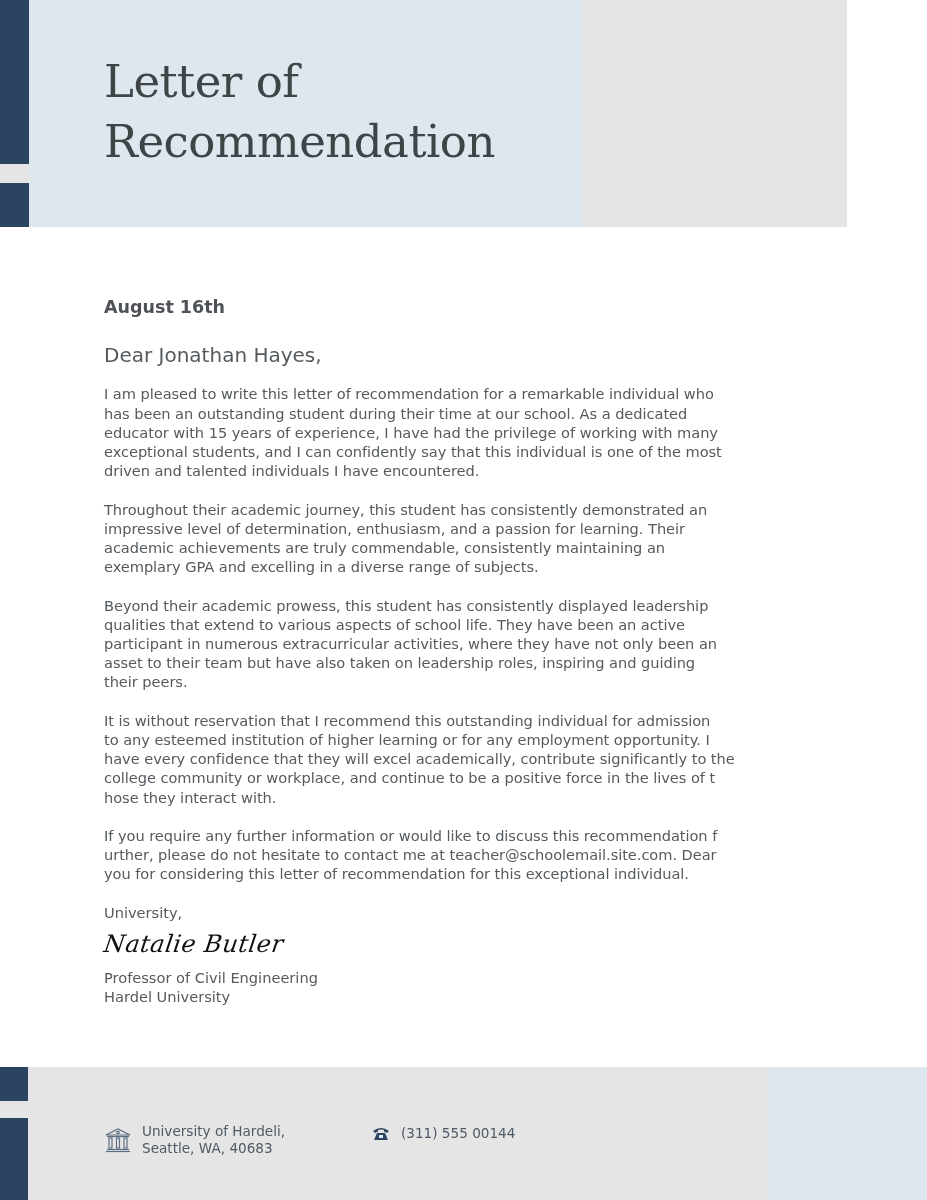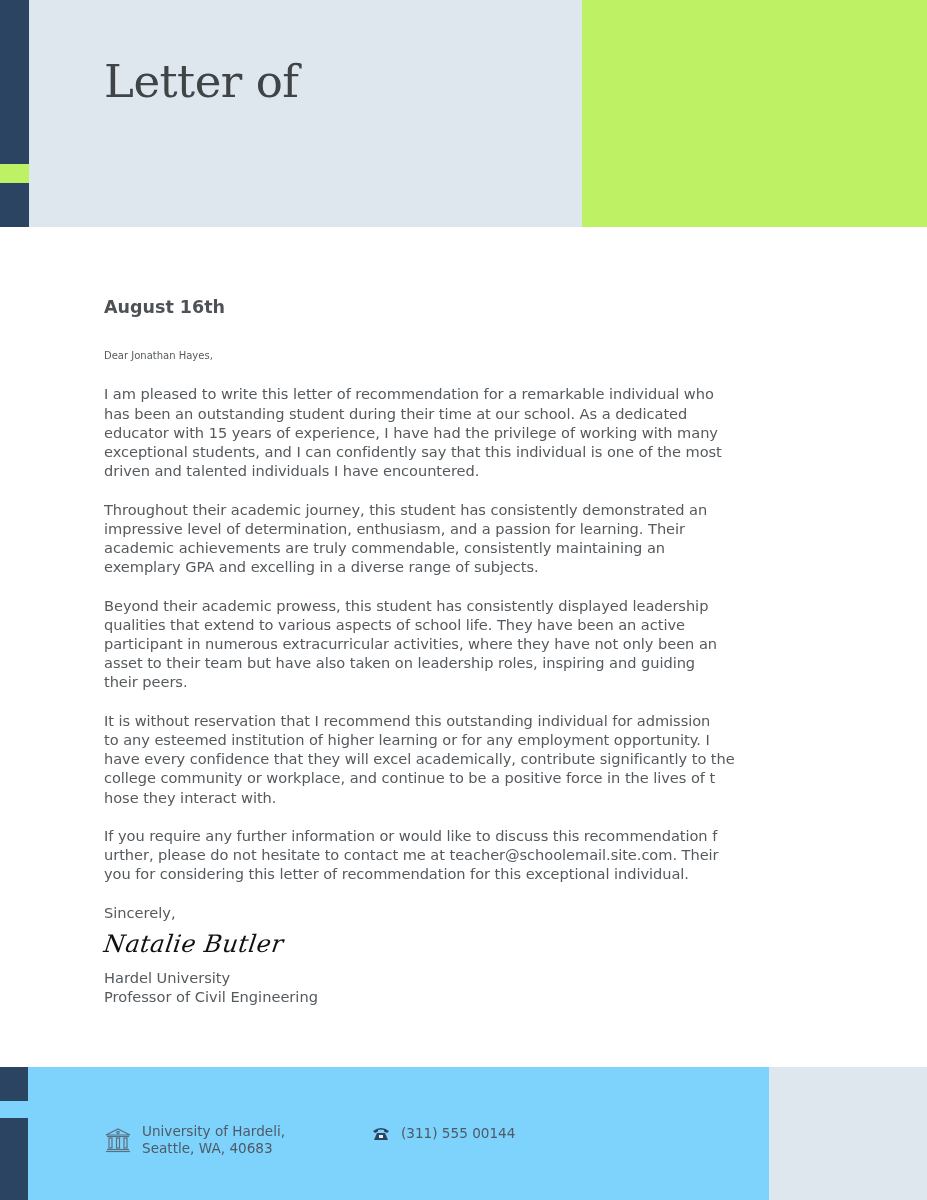--- a/index.html
+++ b/index.html
@@ -1,35 +1,35 @@
 <!DOCTYPE html>
 <html><head>
 <meta charset="utf-8">
 <style>
   * { margin: 0; padding: 0; box-sizing: border-box; }
   html, body { width: 927px; height: 1200px; background: #ffffff; overflow: hidden; }
   body { position: relative; font-family: "DejaVu Sans", sans-serif; color: #555a5e; }
 
-  .header { position: absolute; left: 0; top: 0; width: 927px; height: 227px; background: #bef264; }
+  .header { position: absolute; left: 0; top: 0; width: 847px; height: 227px; background: #e5e5e5; }
   .header-left { position: absolute; left: 29px; top: 0; width: 553px; height: 227px; background: #dfe7ee; }
   .bar { position: absolute; left: 0; width: 29px; background: #2b4461; }
   .bar.h1 { top: 0; height: 164px; }
   .bar.h2 { top: 183px; height: 44px; }
 
   .title { position: absolute; left: 104px; top: 52px; font-family: "DejaVu Serif", serif; font-size: 45px; line-height: 60px; color: #3f4447; font-weight: normal; letter-spacing: -0.5px; }
 
   .content { position: absolute; left: 104px; top: 276px; width: 690px; margin-top: 20px; }
   .date { font-size: 17.5px; font-weight: 600; color: #4e5256; line-height: 22px; margin-bottom: 28px; }
-  .greeting { font-size: 10px; line-height: 19.2px; margin-bottom: 19.2px; }
+  .greeting { font-size: 20px; line-height: 19.2px; margin-bottom: 19.2px; }
   .para { font-size: 14.6px; line-height: 19.2px; margin-bottom: 19.2px; white-space: pre-line; letter-spacing: -0.05px; }
   .closing { font-size: 14.6px; line-height: 19.2px; }
   .signature { font-family: "DejaVu Serif", serif; font-style: italic; font-size: 24px; color: #111; line-height: 40px; margin-top: 2px; margin-bottom: 4px; letter-spacing: 0.5px; transform: skewX(-8deg); transform-origin: left; display: inline-block; }
   .sig-block .line { font-size: 14.6px; line-height: 19.2px; }
 
-  .footer { position: absolute; left: 0; top: 1067px; width: 927px; height: 133px; background: #7dd3fc; }
+  .footer { position: absolute; left: 0; top: 1067px; width: 927px; height: 133px; background: #e5e5e5; }
   .footer-right { position: absolute; left: 769px; top: 0; width: 158px; height: 133px; background: #dfe7ee; }
   .fbar { position: absolute; left: 0; width: 28px; background: #2b4461; }
   .fbar.f1 { top: 0; height: 34px; }
   .fbar.f2 { top: 51px; height: 82px; }
 
   .addr { position: absolute; left: 104px; top: 56px; display: flex; align-items: center; }
   .addr-icon { width: 28px; height: 28px; margin-right: 10px; }
   .addr-text { font-size: 13.6px; line-height: 17px; color: #4e5a66; }
 
   .contact { position: absolute; left: 372px; top: 53px; }
@@ -39,20 +39,21 @@
 </style>
 </head>
 <body>
 
 <div class="header">
   <div class="header-left"></div>
   <div class="bar h1"></div>
   <div class="bar h2"></div>
   <h1 class="title">
     <span>Letter of</span><br>
+    <span>Recommendation</span>
   </h1>
 </div>
 
 <div class="content">
   <div class="date">August 16th</div>
   <div class="greeting">Dear Jonathan Hayes,</div>
   <p class="para">I am pleased to write this letter of recommendation for a remarkable individual who
 has been an outstanding student during their time at our school. As a dedicated
 educator with 15 years of experience, I have had the privilege of working with many
 exceptional students, and I can confidently say that this individual is one of the most
@@ -65,27 +66,27 @@
 qualities that extend to various aspects of school life. They have been an active
 participant in numerous extracurricular activities, where they have not only been an
 asset to their team but have also taken on leadership roles, inspiring and guiding
 their peers.</p>
   <p class="para">It is without reservation that I recommend this outstanding individual for admission
 to any esteemed institution of higher learning or for any employment opportunity. I
 have every confidence that they will excel academically, contribute significantly to the
 college community or workplace, and continue to be a positive force in the lives of t
 hose they interact with.</p>
   <p class="para">If you require any further information or would like to discuss this recommendation f
-urther, please do not hesitate to contact me at teacher@schoolemail.site.com. Their
+urther, please do not hesitate to contact me at teacher@schoolemail.site.com. Dear
 you for considering this letter of recommendation for this exceptional individual.</p>
-  <div class="closing">Sincerely,</div>
+  <div class="closing">University,</div>
   <div class="sig-block">
     <div class="signature">Natalie Butler</div>
+    <div class="line">Professor of Civil Engineering</div>
     <div class="line">Hardel University</div>
-    <div class="line">Professor of Civil Engineering</div>
   </div>
 </div>
 
 <div class="footer">
   <div class="footer-right"></div>
   <div class="fbar f1"></div>
   <div class="fbar f2"></div>
 
   <div class="addr">
     <span class="addr-icon">

